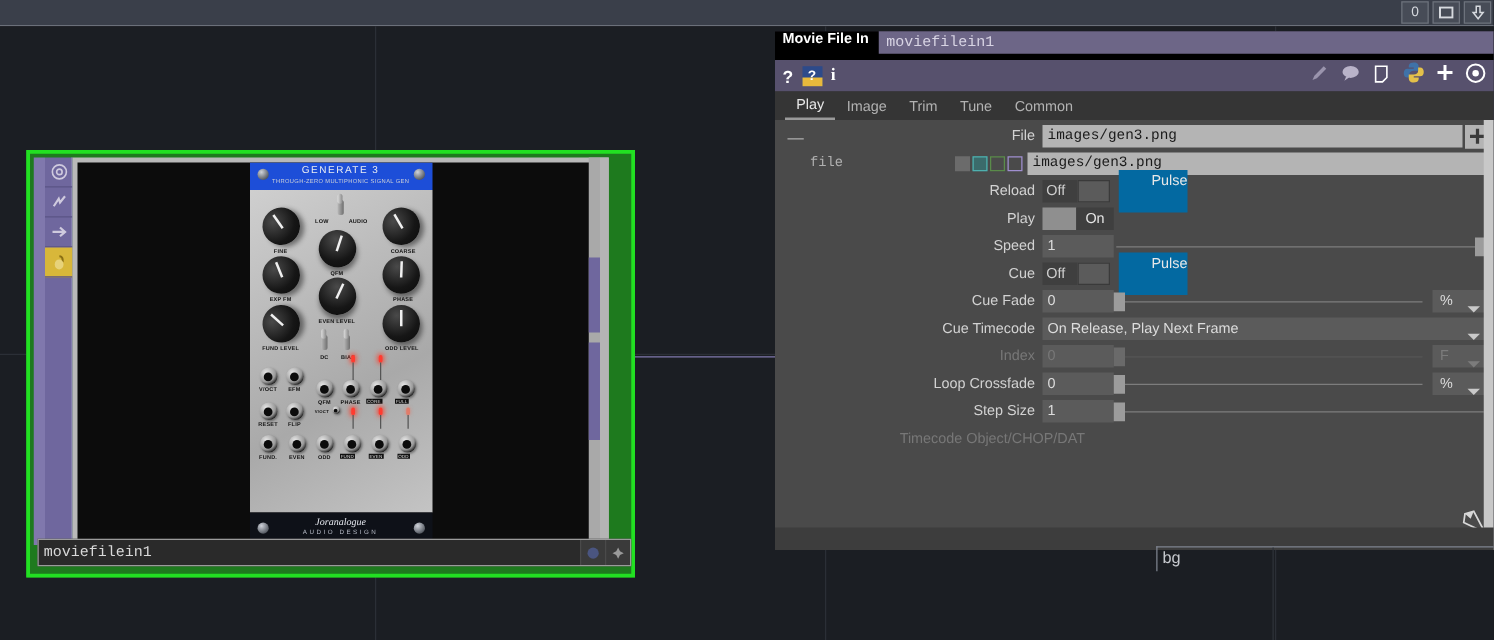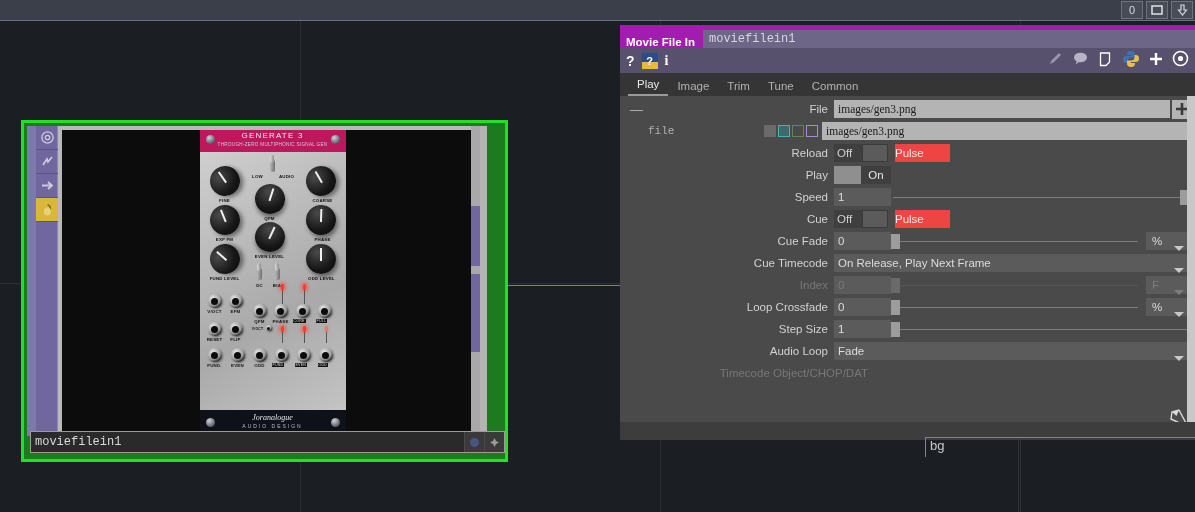--- a/index.html
+++ b/index.html
@@ -35,21 +35,21 @@
   .viewer-canvas { position:absolute; left:31px; top:0; width:429px; height:310px;
     background:#b9b9b9; padding:4px; }
   .viewer-black { width:100%; height:100%; background:#0c0c0c; position:relative; overflow:hidden; }
   .vscroll-track { position:absolute; right:7px; top:0; width:9px; height:310px; background:#a9a9a9; }
   .vscroll-thumb { position:absolute; right:7px; width:9px; background:#6f679e; }
   .vscroll-small { position:absolute; right:0px; top:0; width:7px; height:310px; background:#b4b4b4; }
 
   
   .synth { position:absolute; left:50%; transform:translateX(-50%); top:0;
     width:146px; height:306px; }
-  .synth-head { position:absolute; left:0; top:0; width:146px; height:22px; background:#be185d; }
+  .synth-head { position:absolute; left:0; top:0; width:146px; height:22px; background:#1d4ed8; }
   .synth-head .t1 { position:absolute; left:0; right:0; top:1px; text-align:center;
     color:#e9ecf2; font-size:8px; letter-spacing:1.2px; font-family:"Liberation Sans",sans-serif; }
   .synth-head .t2 { position:absolute; left:0; right:0; top:12px; text-align:center;
     color:#c9ced8; font-size:4.6px; letter-spacing:.3px; }
   .screw { position:absolute; width:9px; height:9px; border-radius:50%;
     background:radial-gradient(circle at 35% 30%,#cfd3da,#5b6068 70%,#30343b); }
   .synth-body { position:absolute; left:0; top:22px; width:146px; height:258px;
     background:linear-gradient(150deg,#cfcfcf 0%,#b9b9b9 35%,#a9a9a9 62%,#c4c4c4 100%); }
   .synth-foot { position:absolute; left:0; bottom:0; width:146px; height:26px; background:#0e1118; }
   .synth-foot .brand { position:absolute; left:0; right:0; top:3px; text-align:center;
@@ -86,21 +86,21 @@
     display:flex; align-items:center; justify-content:center; }
   .nn-dot { width:9px; height:9px; border-radius:50%; background:#4a5580; }
 
   
   .wire { position:absolute; height:1px; background:#8078ad; }
 
   
   .pdlg { position:absolute; left:620px; top:25px; width:575px; height:415px;
     background:#4a4558; }
   .pd-title { position:absolute; left:0; top:0; width:575px; height:23px;
-    background:#a21caf; display:flex; align-items:flex-end; padding-left:6px; }
+    background:#000000; display:flex; align-items:flex-start; padding-left:6px; }
   .pd-optype { color:#fff; font-size:11.5px; font-weight:bold; }
   .pd-opname { margin-left:8px; background:#6d6687; color:#d8d4e4; font-size:12px;
     font-family:"Liberation Mono", monospace; padding:1px 6px 2px 6px; flex:1; height:18px;
     line-height:16px; }
   .pd-tools { position:absolute; left:0; top:23px; width:575px; height:25px;
     background:#57516d; }
   .pd-tools-l { position:absolute; left:6px; top:0; height:25px; display:flex;
     align-items:center; gap:7px; }
   .pd-tools-r { position:absolute; right:6px; top:0; height:25px; display:flex;
     align-items:center; gap:8px; }
@@ -116,37 +116,37 @@
   .ptab { color:#b2b2b2; font-size:11.5px; padding:2px 9px 4px 9px; }
   .ptab.active { color:#e8e8e8; border-bottom:2px solid #9a9a9a; }
 
   .pd-body { position:absolute; left:0; top:71px; width:575px; height:344px;
     background:#4a4a4a; }
   .prow { position:relative; height:22px; display:flex; align-items:center; }
   .plabel { width:200px; text-align:right; padding-right:6px; color:#d2d2d2; font-size:11.5px;
     flex:none;margin-left:14px; }
   .plabel.dim { color:#777; }
   .pfield { background:#b4b4b4; color:#1a1a1a; font-size:11.5px; height:18px; line-height:18px;
-    padding-left:4px; font-family:Liberation Serif, serif; }
+    padding-left:4px; font-family:Liberation Mono, monospace; }
   .num { width:57px; background:#5b5b5b; color:#dcdcdc; height:18px; line-height:18px;
     font-size:11.5px; padding-left:4px; font-family:"Liberation Sans",sans-serif; }
   .num.dim { color:#787878; }
   .menu { flex:1; background:#5b5b5b; color:#dcdcdc; height:18px; line-height:18px;
     font-size:11.5px; padding-left:4px; position:relative; margin-right:6px; }
   .menu .arrow { position:absolute; right:5px; top:6px; }
   .toggle-off { display:flex; height:18px; }
   .toggle-off .lbl { width:28px; background:#3f3f3f; color:#cfcfcf; font-size:11.5px;
     line-height:18px; padding-left:3px; }
   .toggle-off .sw { width:26px; background:#5b5b5b; border:1px solid #3a3a3a;}
   .toggle-on { display:flex; height:18px; }
   .toggle-on .sw { width:27px; background:#8f8f8f; }
   .toggle-on .lbl { width:30px; background:#3f3f3f; color:#e6e6e6; font-size:11.5px;
     line-height:18px; text-align:center; }
-  .pulse { margin-left:7px; width:55px; height:18px; background:#ef4444; color:#e8e8e8;
-    font-size:11.5px; line-height:18px; text-align:left; }
+  .pulse { margin-left:7px; width:55px; height:34px; background:#0369a1; color:#e8e8e8;
+    font-size:11.5px; line-height:18px; text-align:right; }
   .slider { position:relative; flex:1; height:18px; margin-right:6px; }
   .slider .track { position:absolute; left:2px; right:2px; top:9px; height:1px; background:#7d7d7d; }
   .slider .thumb { position:absolute; top:2px; width:9px; height:15px; background:#9c9c9c; }
   .slider .thumb.dim { background:#6a6a6a; }
   .unit { width:43px; height:18px; background:#5b5b5b; color:#dcdcdc; font-size:11.5px;
     line-height:18px; position:relative; margin-right:6px; }
   .unit .u { position:absolute; left:6px; }
   .unit.dim .u { color:#7c7c7c; }
   .unit .arrow { position:absolute; right:5px; top:6px; }
   .plus-btn { width:20px; height:19px; background:#b4b4b4; color:#333; display:flex;
@@ -512,27 +512,20 @@
 
     <div class="prow">
       <span class="plabel">Step Size</span>
       <span class="num">1</span>
       <span class="slider">
         <span class="track"></span>
         <span class="thumb" style="left:0px;"></span>
       </span>
     </div>
 
-    <div class="prow">
-      <span class="plabel">Audio Loop</span>
-      <span class="menu">
-        <span>Fade</span>
-        <span class="arrow"><i class="arrow-d"></i></span>
-      </span>
-    </div>
 
 
     <div class="prow">
       <span class="plabel dim" style="width:240px;">Timecode Object/CHOP/DAT</span>
     </div>
 
     <span class="resize-h">
       <svg width="22" height="22" viewBox="0 0 22 22">
           <path d="M3 4 L10 2 L19 19 L2 11 Z" fill="none" stroke="#d8d8d8" stroke-width="1.4"></path>
           <path d="M3 4 L10 2 L7.5 8 Z" fill="#d8d8d8"></path>

